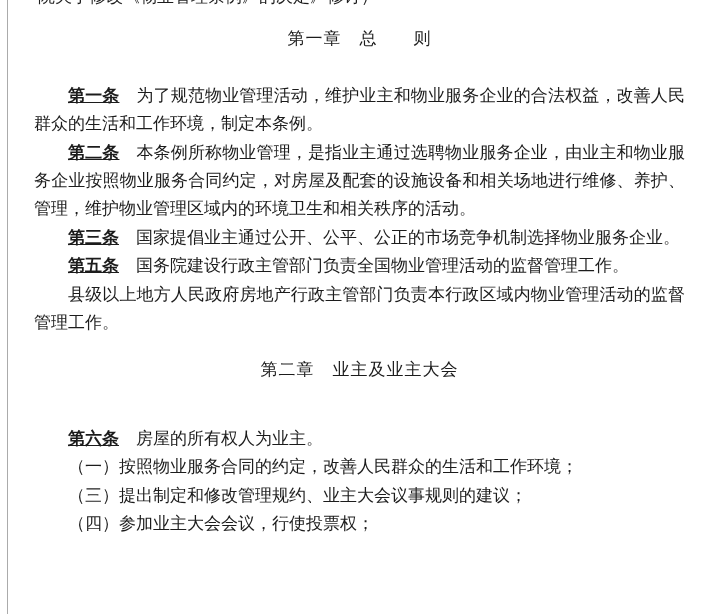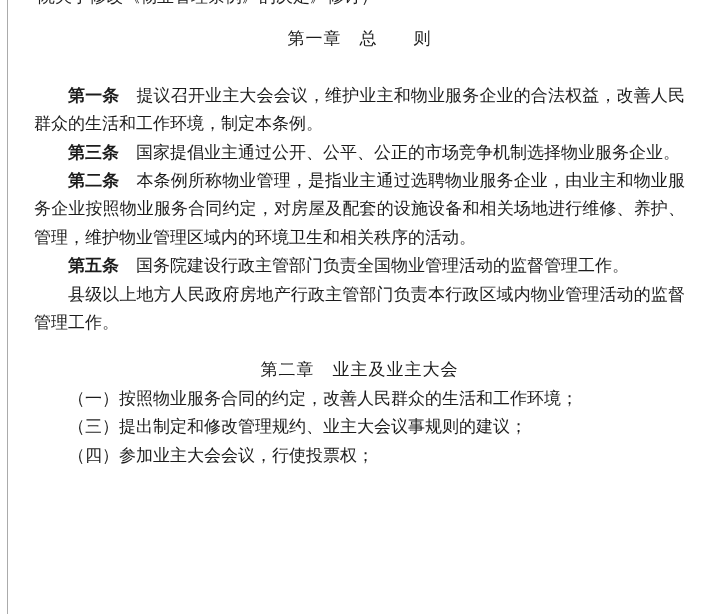--- a/index.html
+++ b/index.html
@@ -44,62 +44,67 @@
     text-align: center;
     text-indent: 0;
     letter-spacing: 1px;
   }
   .chapter-heading.ch1 {
     margin-top: 14px;
     margin-bottom: 28px;
   }
   .chapter-heading.ch2 {
     margin-top: 19px;
+    margin-bottom: 40px;
   }
   .para, .article {
     text-indent: 34px;
   }
   .article-label {
     font-weight: bold;
     margin-right: 17px;
+    text-decoration: underline;
   }
 </style>
 </head>
 <body>
 
 <div class="page">
   <div class="left-rule"></div>
 
   <div class="content">
 
     <p class="partial-line">院关于修改《物业管理条例》的决定》修订）</p>
 
     <p class="chapter-heading ch1">第一章　总　　则</p>
 
     <p class="article">
-      <span class="article-label">第一条</span><span>提议召开业主大会会议，维护业主和物业服务企业的合法权益，改善人民群众的生活和工作环境，制定本条例。</span>
+      <span class="article-label">第一条</span><span>为了规范物业管理活动，维护业主和物业服务企业的合法权益，改善人民群众的生活和工作环境，制定本条例。</span>
+    </p>
+
+    <p class="article">
+      <span class="article-label">第二条</span><span>本条例所称物业管理，是指业主通过选聘物业服务企业，由业主和物业服务企业按照物业服务合同约定，对房屋及配套的设施设备和相关场地进行维修、养护、管理，维护物业管理区域内的环境卫生和相关秩序的活动。</span>
     </p>
 
     <p class="article">
       <span class="article-label">第三条</span><span>国家提倡业主通过公开、公平、公正的市场竞争机制选择物业服务企业。</span>
-    </p>
-
-    <p class="article">
-      <span class="article-label">第二条</span><span>本条例所称物业管理，是指业主通过选聘物业服务企业，由业主和物业服务企业按照物业服务合同约定，对房屋及配套的设施设备和相关场地进行维修、养护、管理，维护物业管理区域内的环境卫生和相关秩序的活动。</span>
     </p>
 
 
     <p class="article">
       <span class="article-label">第五条</span><span>国务院建设行政主管部门负责全国物业管理活动的监督管理工作。</span>
     </p>
 
     <p class="para">县级以上地方人民政府房地产行政主管部门负责本行政区域内物业管理活动的监督管理工作。</p>
 
     <p class="chapter-heading ch2">第二章　业主及业主大会</p>
 
+    <p class="article">
+      <span class="article-label">第六条</span><span>房屋的所有权人为业主。</span>
+    </p>
 
 
     <p class="para">（一）按照物业服务合同的约定，改善人民群众的生活和工作环境；</p>
 
 
     <p class="para">（三）提出制定和修改管理规约、业主大会议事规则的建议；</p>
 
     <p class="para">（四）参加业主大会会议，行使投票权；</p>
 
   </div>

